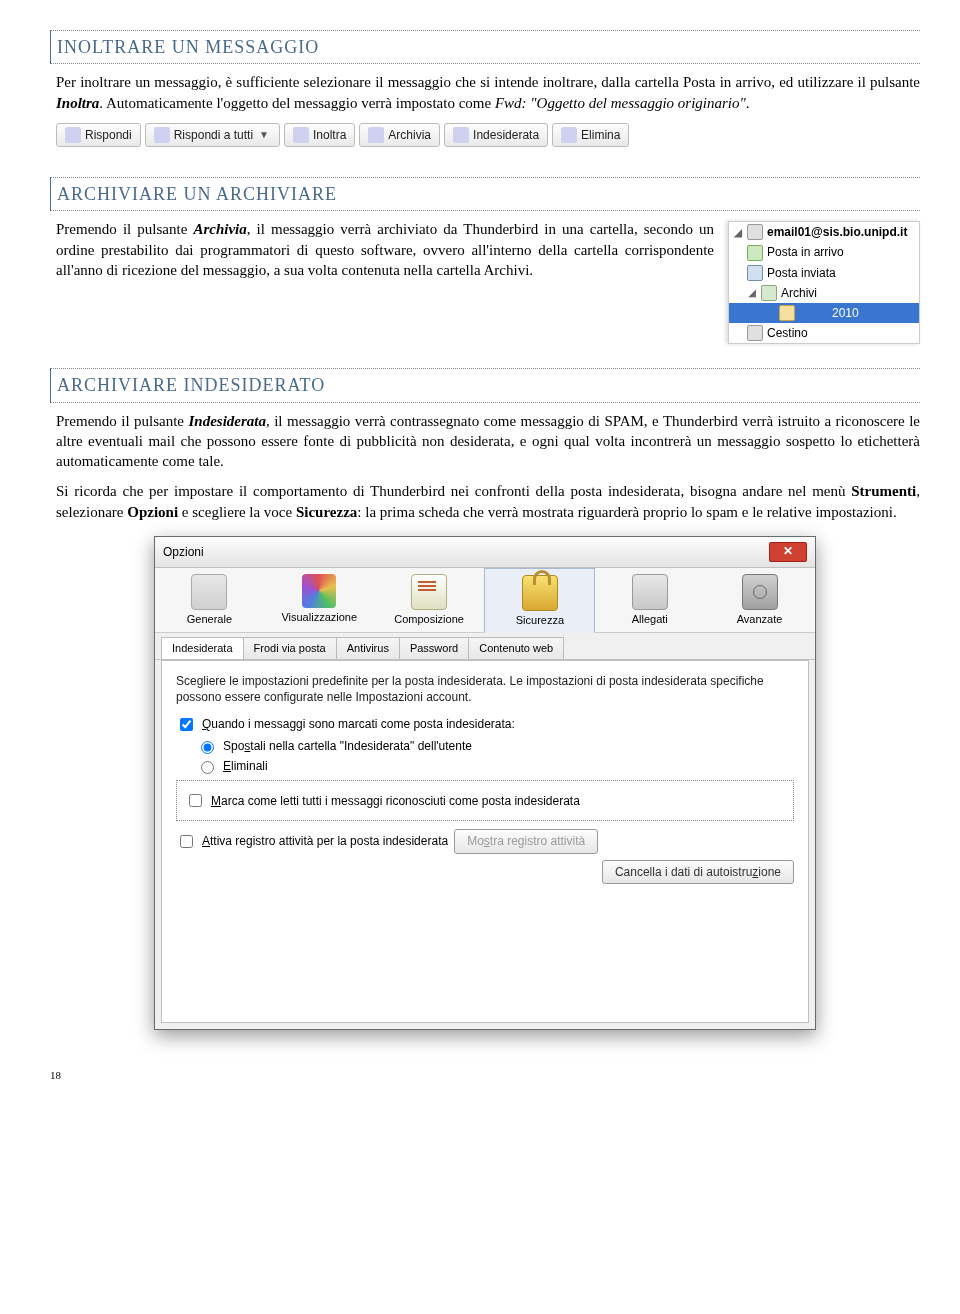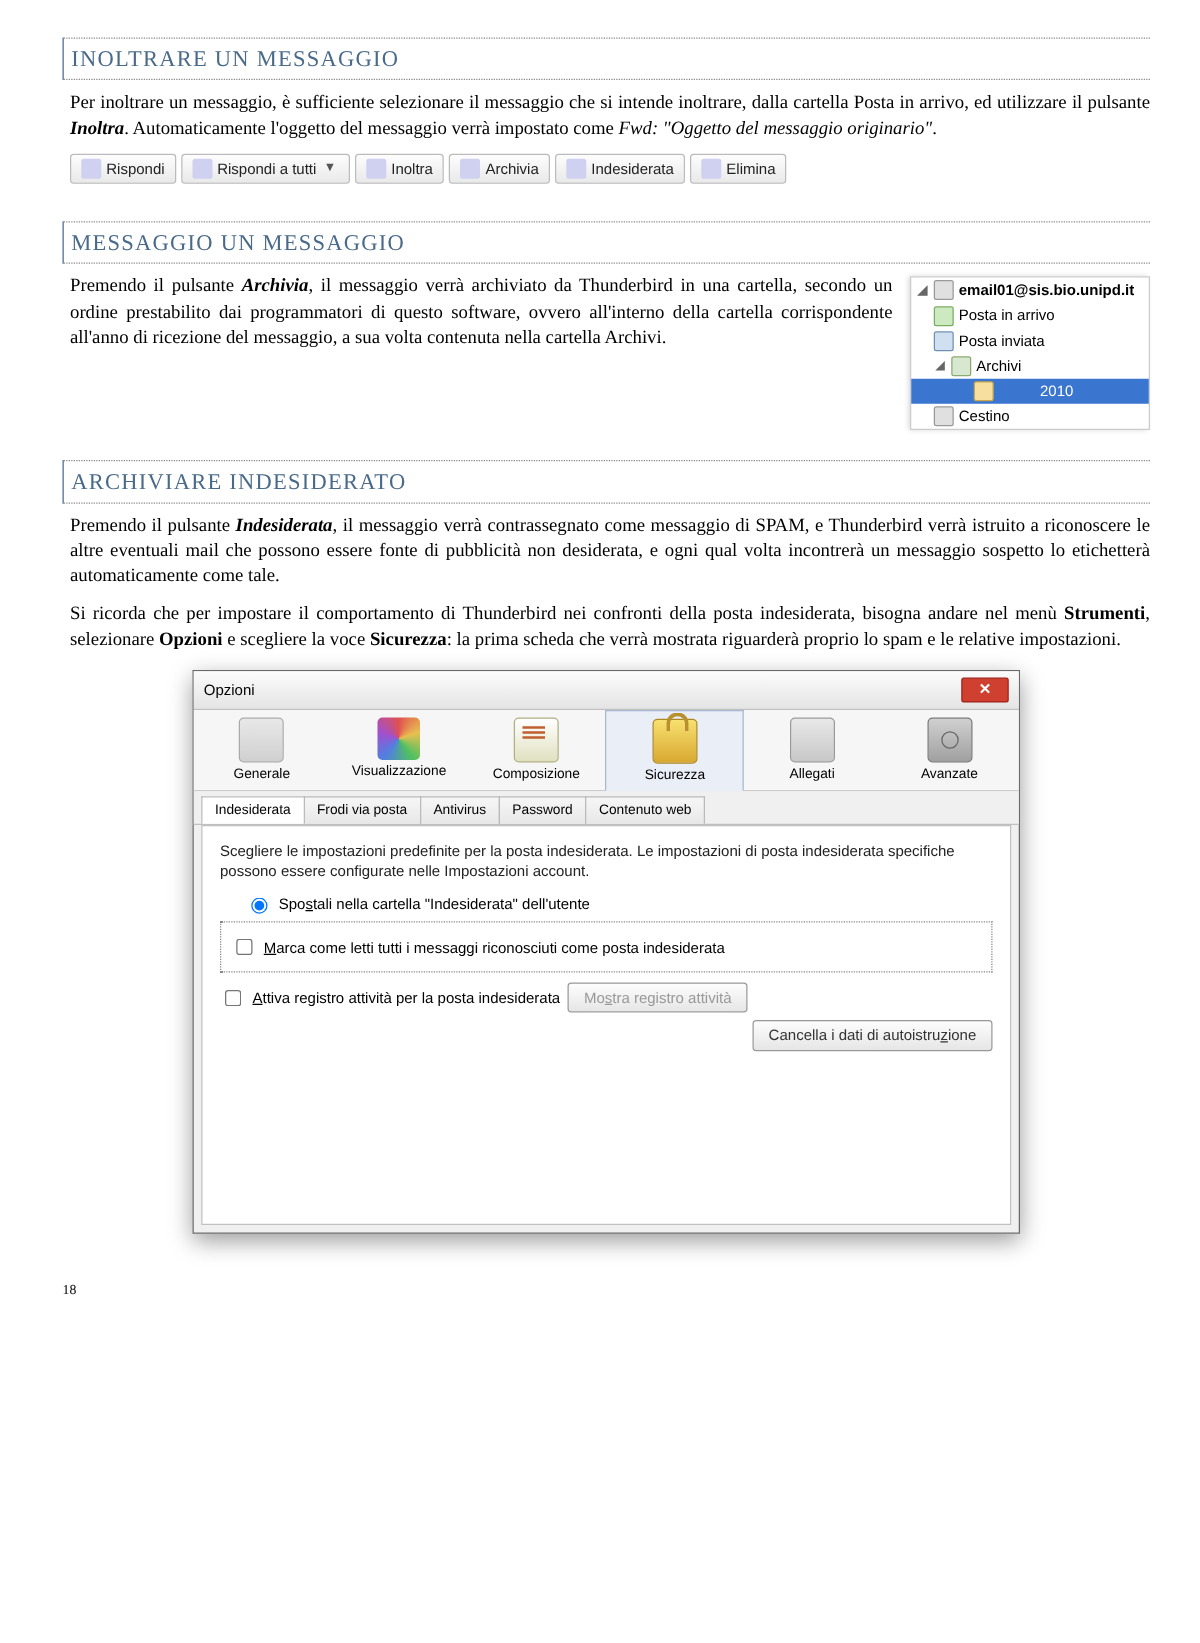--- a/index.html
+++ b/index.html
@@ -213,21 +213,21 @@
       <span class="ic ic-junk"></span>
       <span>Indesiderata</span>
     </div>
   <div class="tool-btn">
       <span class="ic ic-del"></span>
       <span>Elimina</span>
     </div>
 </div>
 
 <div class="left-rule">
-  <h2 class="section-title">MESSAGGIO UN MESSAGGIO</h2>
+  <h2 class="section-title">ARCHIVIARE UN ARCHIVIARE</h2>
 </div>
 <div class="section-with-side">
   <div class="text-col">
     <p>
       <span>Premendo il pulsante </span><span class="bolditalic">Archivia</span><span>, il messaggio verrà archiviato da Thunderbird in una cartella, secondo un ordine prestabilito dai programmatori di questo software, ovvero all'interno della cartella corrispondente all'anno di ricezione del messaggio, a sua volta contenuta nella cartella Archivi.</span>
     </p>
   </div>
   <div class="folder-panel">
     <div class="fp-row account">
         <span class="tw">◢</span>
@@ -304,23 +304,31 @@
   <div class="subtab-row">
     <div class="subtab sel">Indesiderata</div>
     <div class="subtab">Frodi via posta</div>
     <div class="subtab">Antivirus</div>
     <div class="subtab">Password</div>
     <div class="subtab">Contenuto web</div>
   </div>
   <div class="panel-body">
     <div class="desc">Scegliere le impostazioni predefinite per la posta indesiderata. Le impostazioni di posta indesiderata specifiche possono essere configurate nelle Impostazioni account.</div>
 
+    <div class="chk-row">
+      <input type="checkbox" class="chk" checked="" style="">
+      <span><span class="underline">Q</span><span>uando i messaggi sono marcati come posta indesiderata:</span></span>
+    </div>
     <div class="rad-row">
       <input type="radio" class="rad" name="jact" checked="" style="">
       <span><span>Spo</span><span class="underline">s</span><span>tali nella cartella "Indesiderata" dell'utente</span></span>
+    </div>
+    <div class="rad-row">
+      <input type="radio" class="rad" name="jact" style="">
+      <span><span class="underline">E</span><span>liminali</span></span>
     </div>
 
     <div class="dotted-group">
       <div class="chk-row">
         <input type="checkbox" class="chk" style="">
         <span><span class="underline">M</span><span>arca come letti tutti i messaggi riconosciuti come posta indesiderata</span></span>
       </div>
     </div>
 
     <div class="chk-row" style="">

